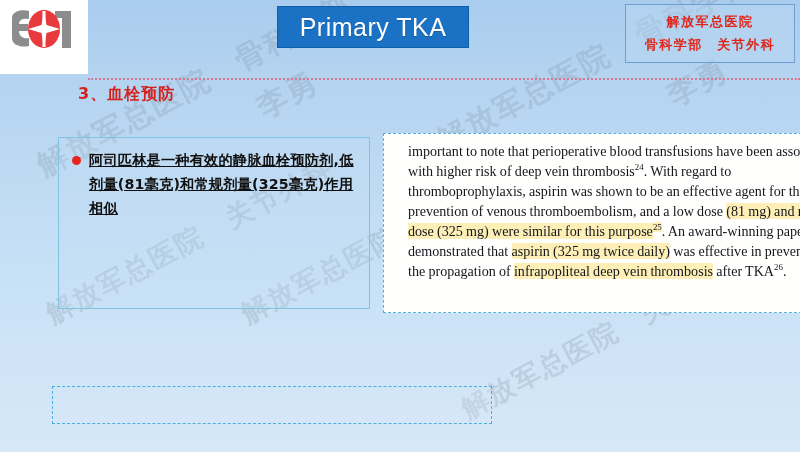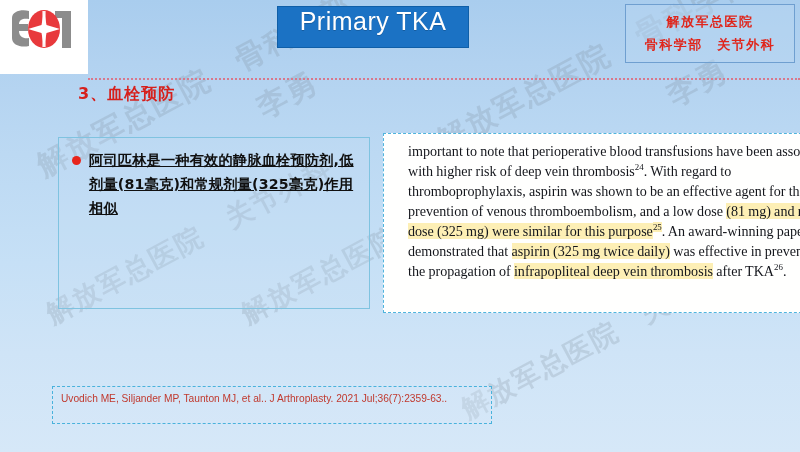--- a/index.html
+++ b/index.html
@@ -69,20 +69,21 @@
     width: 190px;
     height: 40px;
     background: #1b72c4;
     border: 1px solid #0f5fa8;
     color: #ffffff;
     font-family: "Liberation Sans", sans-serif;
     font-size: 25px;
     font-weight: 400;
     letter-spacing: 0.5px;
     display: flex;
+    align-items: center;
     justify-content: center;
     z-index: 6;
     text-shadow: 0 1px 0 rgba(0,0,0,0.18);
   }
 
   .org-badge {
     position: absolute;
     left: 625px;
     top: 4px;
     width: 168px;
@@ -264,16 +265,15 @@
       <span class="bullet-dot"></span>
       <span class="bullet-text">阿司匹林是一种有效的静脉血栓预防剂,低剂量(81毫克)和常规剂量(325毫克)作用相似</span>
     </div>
   </div>
 
   <div class="ref-panel">
     <div class="ref-text" id="ref-text"><span>important to note that perioperative blood transfusions have been associated with higher risk of deep vein thrombosis</span><sup>24</sup><span>. With regard to thromboprophylaxis, aspirin was shown to be an effective agent for the prevention of venous thromboembolism, and a low dose </span><span class="hl">(81 mg) and regular dose (325 mg) were similar for this purpose</span><sup class="hl">25</sup><span>. An award-winning paper also demonstrated that </span><span class="hl">aspirin (325 mg twice daily)</span><span> was effective in preventing the propagation of </span><span class="hl">infrapopliteal deep vein thrombosis</span><span> after TKA</span><sup>26</sup><span>.</span></div>
   </div>
 
   <div class="cite-box">
-    <div class="cite-line">Uvodich ME, Siljander MP, Taunton MJ, et al.. J Arthroplasty. 2021 Jul;36(7):2359-63..</div>
   </div>
 
 </div>
 
 </body></html>

